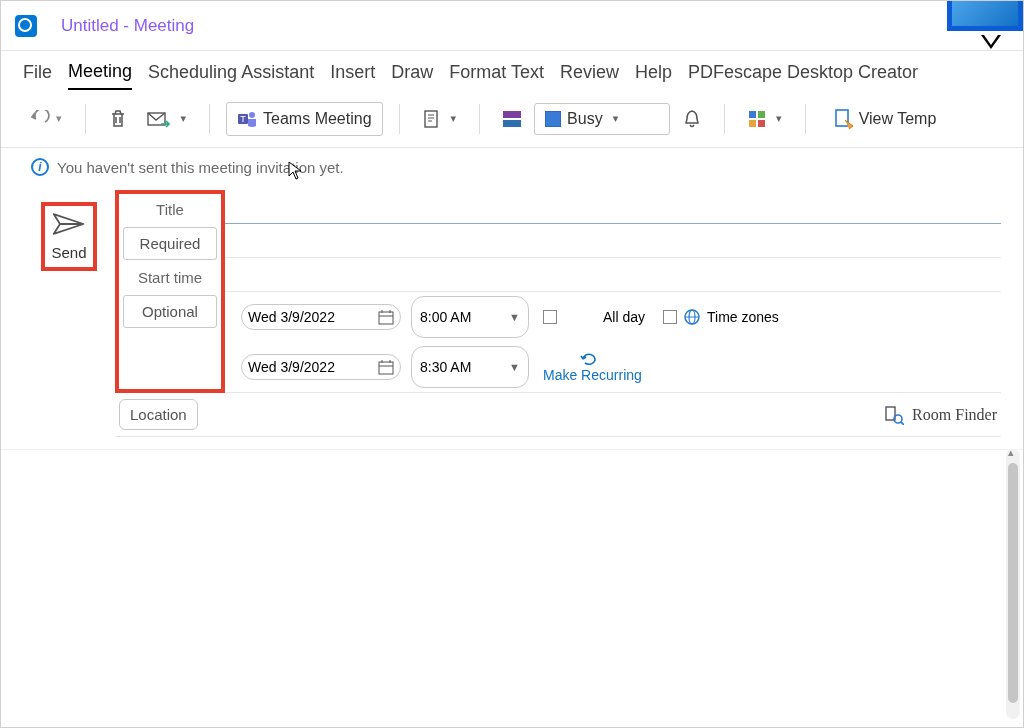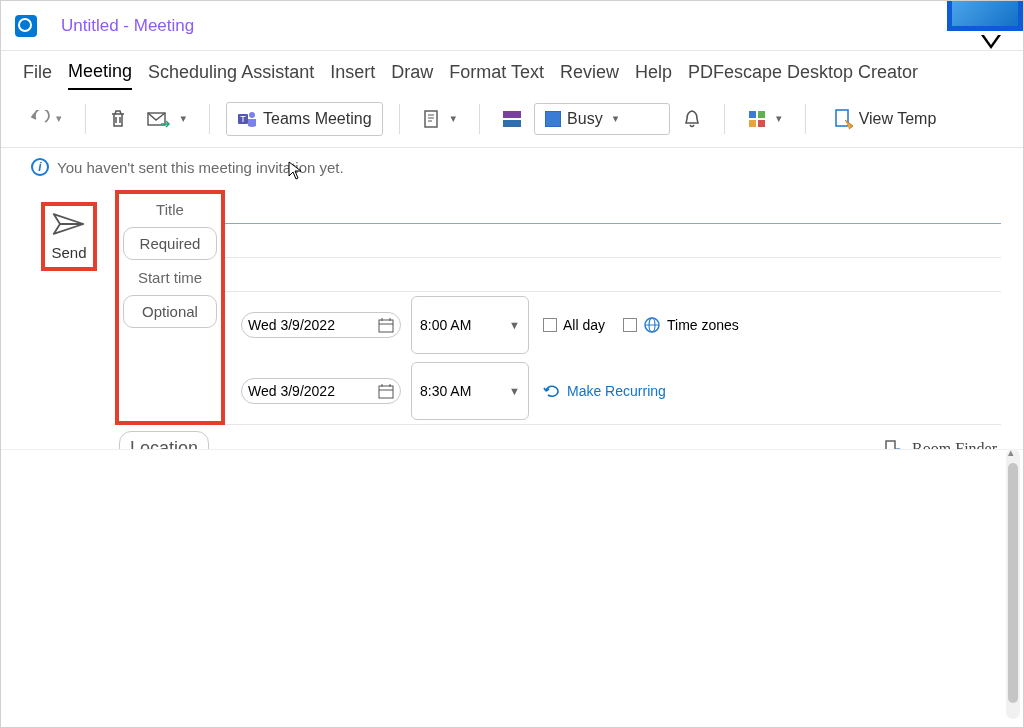--- a/index.html
+++ b/index.html
@@ -151,21 +151,21 @@
     flex-direction: column;
   }
   .lbl {
     text-align: center;
     padding: 7px 4px;
     color: #666;
     font-size: 15px;
   }
   .lbl.btn-like {
     border: 1px solid #c9c9c9;
-    border-radius: 10px;
+    border-radius: 3px;
     margin: 2px 4px;
     background: #fff;
     cursor: pointer;
     color:#555;
   }
   .field-row {
     grid-column: 3;
     display: flex;
     align-items: center;
     border-bottom: 1px solid #e6e6e6;
@@ -182,46 +182,46 @@
     margin-right: 10px;
     background:#fff;
     gap: 10px;
     width: 160px;
     justify-content: space-between;
   }
   .timebox {
     display: flex;
     align-items: center;
     border: 1px solid #c9c9c9;
-    border-radius: 6px;
-    padding: 20px 8px;
+    border-radius: 13px;
+    padding: 12px 8px;
     margin-right: 14px;
     background:#fff;
     width: 118px;
     justify-content: space-between;
   }
   .checkbox {
     width: 14px; height: 14px;
     border: 1px solid #888;
     margin-right: 6px;
   }
-  .link { color: #1273c7; cursor:pointer;}
+  .link { color: #1273c7; cursor:pointer;flex-direction:column;}
   .recur-icon { color:#1273c7; margin-right:6px;}
   .loc-row {
     grid-column: 2 / span 2;
     display: flex;
     align-items: center;
     padding: 6px 4px;
     border-bottom: 1px solid #e6e6e6;
   }
   .loc-btn {
     border: 1px solid #c9c9c9;
-    border-radius: 12px;
+    border-radius: 6px;
     padding: 6px 10px;
-    font-size: 18px;
+    font-size: 15px;
     color:#555;
     background:#fff;
     cursor:pointer;
   }
   .roomfinder {
     margin-left: auto;
     display: flex;
     align-items: center;
     gap: 8px;
     color: #444;
@@ -462,21 +462,21 @@
             <line x1="1" y1="7" x2="15" y2="7" stroke="#555"></line>
             <line x1="4" y1="1" x2="4" y2="4" stroke="#555"></line>
             <line x1="12" y1="1" x2="12" y2="4" stroke="#555"></line>
           </svg>
       </span>
     </div>
     <div class="timebox">
       <span>8:00 AM</span>
       <span style="font-size:11px;color:#666;">▼</span>
     </div>
-    <div style="display:flex;align-items:center;margin-right:18px;">
+    <div style="display:flex;align-items:center;margin-right:18px;gap:40px;">
       <div class="checkbox"></div>
       <span>All day</span>
     </div>
     <div style="display:flex;align-items:center;">
       <div class="checkbox"></div>
       <span class="icon" style="margin-right:6px;">
         <svg width="18" height="18">
             <circle cx="9" cy="9" r="7" fill="none" stroke="#2b7cd3" stroke-width="1.5"></circle>
             <ellipse cx="9" cy="9" rx="3" ry="7" fill="none" stroke="#2b7cd3" stroke-width="1.2"></ellipse>
             <line x1="2" y1="9" x2="16" y2="9" stroke="#2b7cd3"></line>

